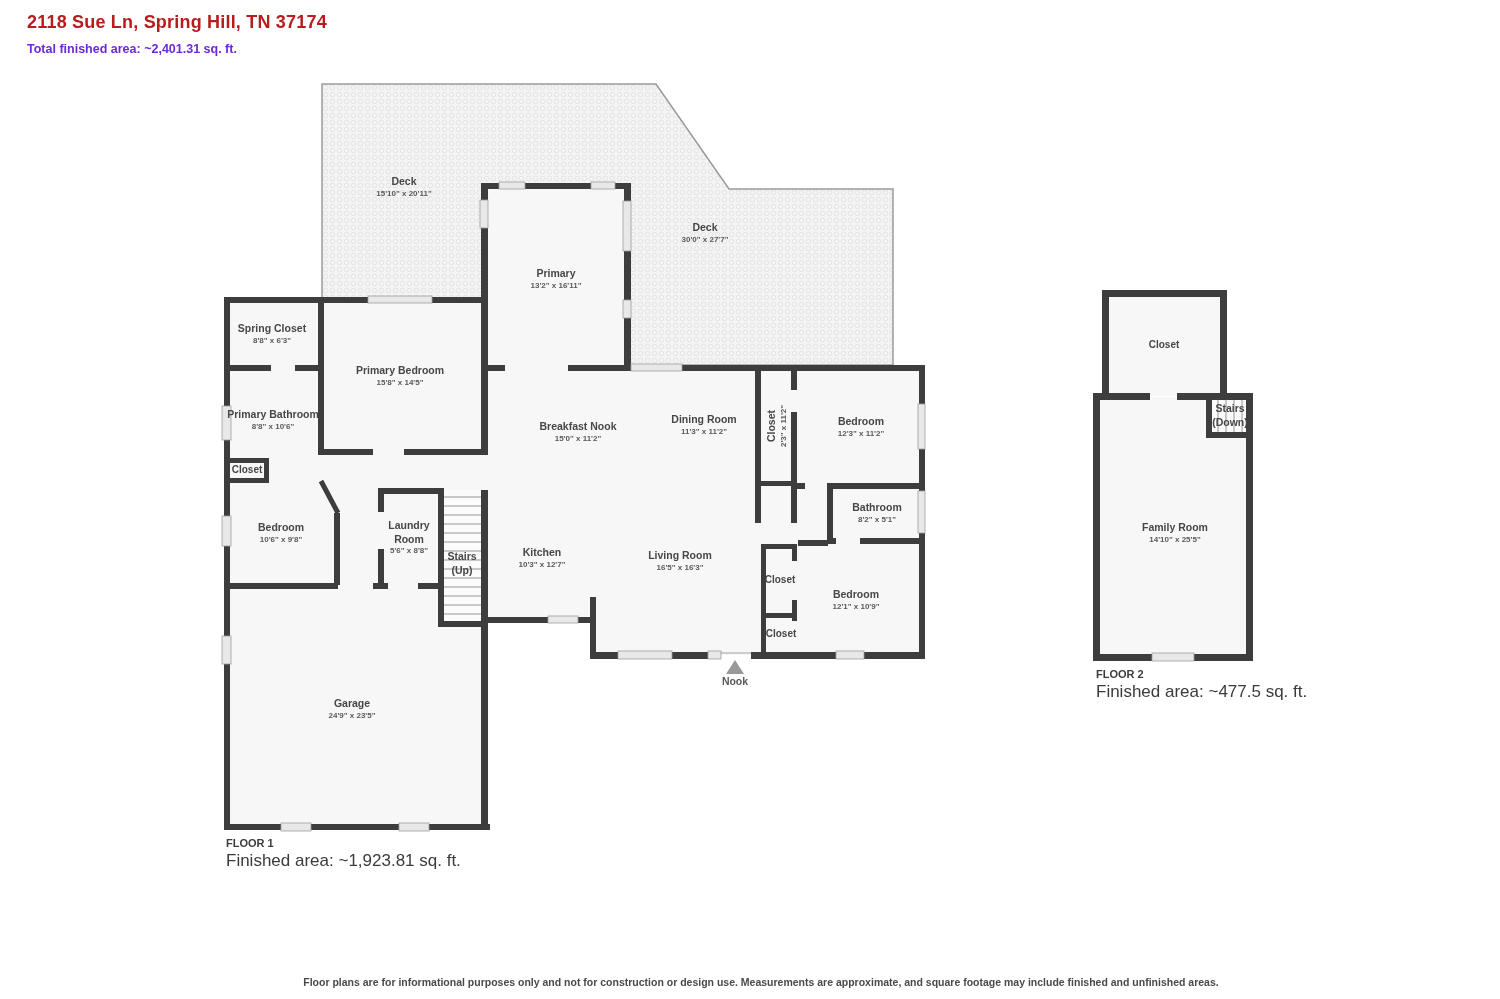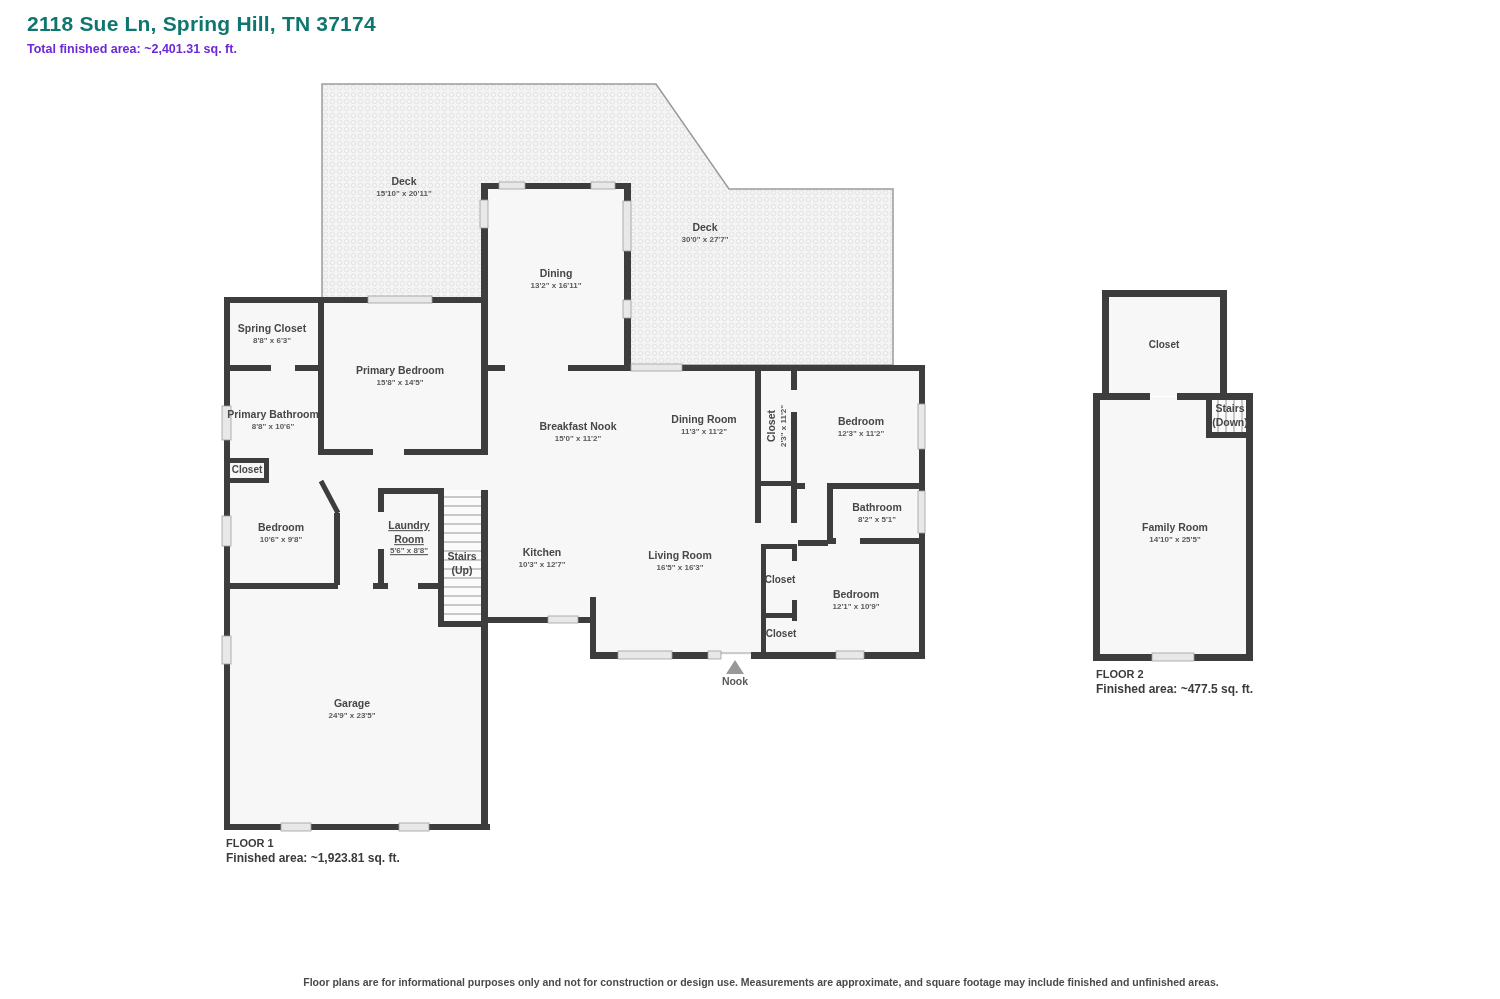--- a/index.html
+++ b/index.html
@@ -1,32 +1,32 @@
 <!DOCTYPE html>
 <html><head>
 <meta charset="utf-8">
 <style>
   html,body{margin:0;padding:0;background:#fff;}
   .page{position:relative;width:1500px;height:999px;background:#ffffff;
         font-family:"Liberation Sans",sans-serif;overflow:hidden;}
-  .hdr-title{position:absolute;left:27px;top:12px;font-size:21px;font-weight:bold;color:#0f766e;letter-spacing:.2px;}
+  .hdr-title{position:absolute;left:27px;top:12px;font-size:18px;font-weight:bold;color:#b91c1c;letter-spacing:.2px;}
   .hdr-sub{position:absolute;left:27px;top:42px;font-size:12.5px;font-weight:bold;color:#6d28d9;}
   svg.plan{position:absolute;left:0;top:0;}
   .lbl{position:absolute;transform:translate(-50%,-50%);text-align:center;color:#474747;
        white-space:nowrap;line-height:1.3;z-index:3;}
   .lbl .nm{font-weight:bold;font-size:10.5px;}
   .lbl .dm{font-weight:bold;font-size:8px;color:#5a5a5a;}
   .lbl .nm2{font-weight:bold;font-size:10.5px;color:#474747;}
   .lbl.small .nm{font-size:10px;}
-  .lbl.wrap{white-space:normal;width:60px;text-decoration:underline;}
+  .lbl.wrap{white-space:normal;width:60px;}
   .lbl.rot{transform:translate(-50%,-50%) rotate(-90deg);}
   .lbl.entry .nm{font-size:10.5px;color:#5a5a5a;}
   .floor-cap{position:absolute;z-index:3;color:#3b3b3b;}
   .floor-cap .fc-t{font-size:11px;font-weight:bold;}
-  .floor-cap .fc-a{font-size:12px;font-weight:bold;margin-top:2px;}
+  .floor-cap .fc-a{font-size:17px;font-weight:normal;margin-top:2px;}
   .disclaimer{position:absolute;left:0;top:976px;width:100%;text-align:center;
        font-size:10.5px;font-weight:bold;color:#4a4a4a;z-index:3;padding-left:11px;}
 </style>
 </head>
 <body>
 
 <div class="page">
 
   <div class="hdr-title">2118 Sue Ln, Spring Hill, TN 37174</div>
   <div class="hdr-sub">Total finished area: ~2,401.31 sq. ft.</div>
@@ -176,21 +176,21 @@
 
   <div class="lbl" style="left:404px;top:187px">
     <div class="nm">Deck</div>
     <div class="dm">15'10" x 20'11"</div>
   </div>
   <div class="lbl" style="left:705px;top:233px">
     <div class="nm">Deck</div>
     <div class="dm">30'0" x 27'7"</div>
   </div>
   <div class="lbl" style="left:556px;top:279px">
-    <div class="nm">Dining</div>
+    <div class="nm">Primary</div>
     <div class="dm">13'2" x 16'11"</div>
   </div>
   <div class="lbl" style="left:272px;top:334px">
     <div class="nm">Spring Closet</div>
     <div class="dm">8'8" x 6'3"</div>
   </div>
   <div class="lbl" style="left:400px;top:376px">
     <div class="nm">Primary Bedroom</div>
     <div class="dm">15'8" x 14'5"</div>
   </div>

